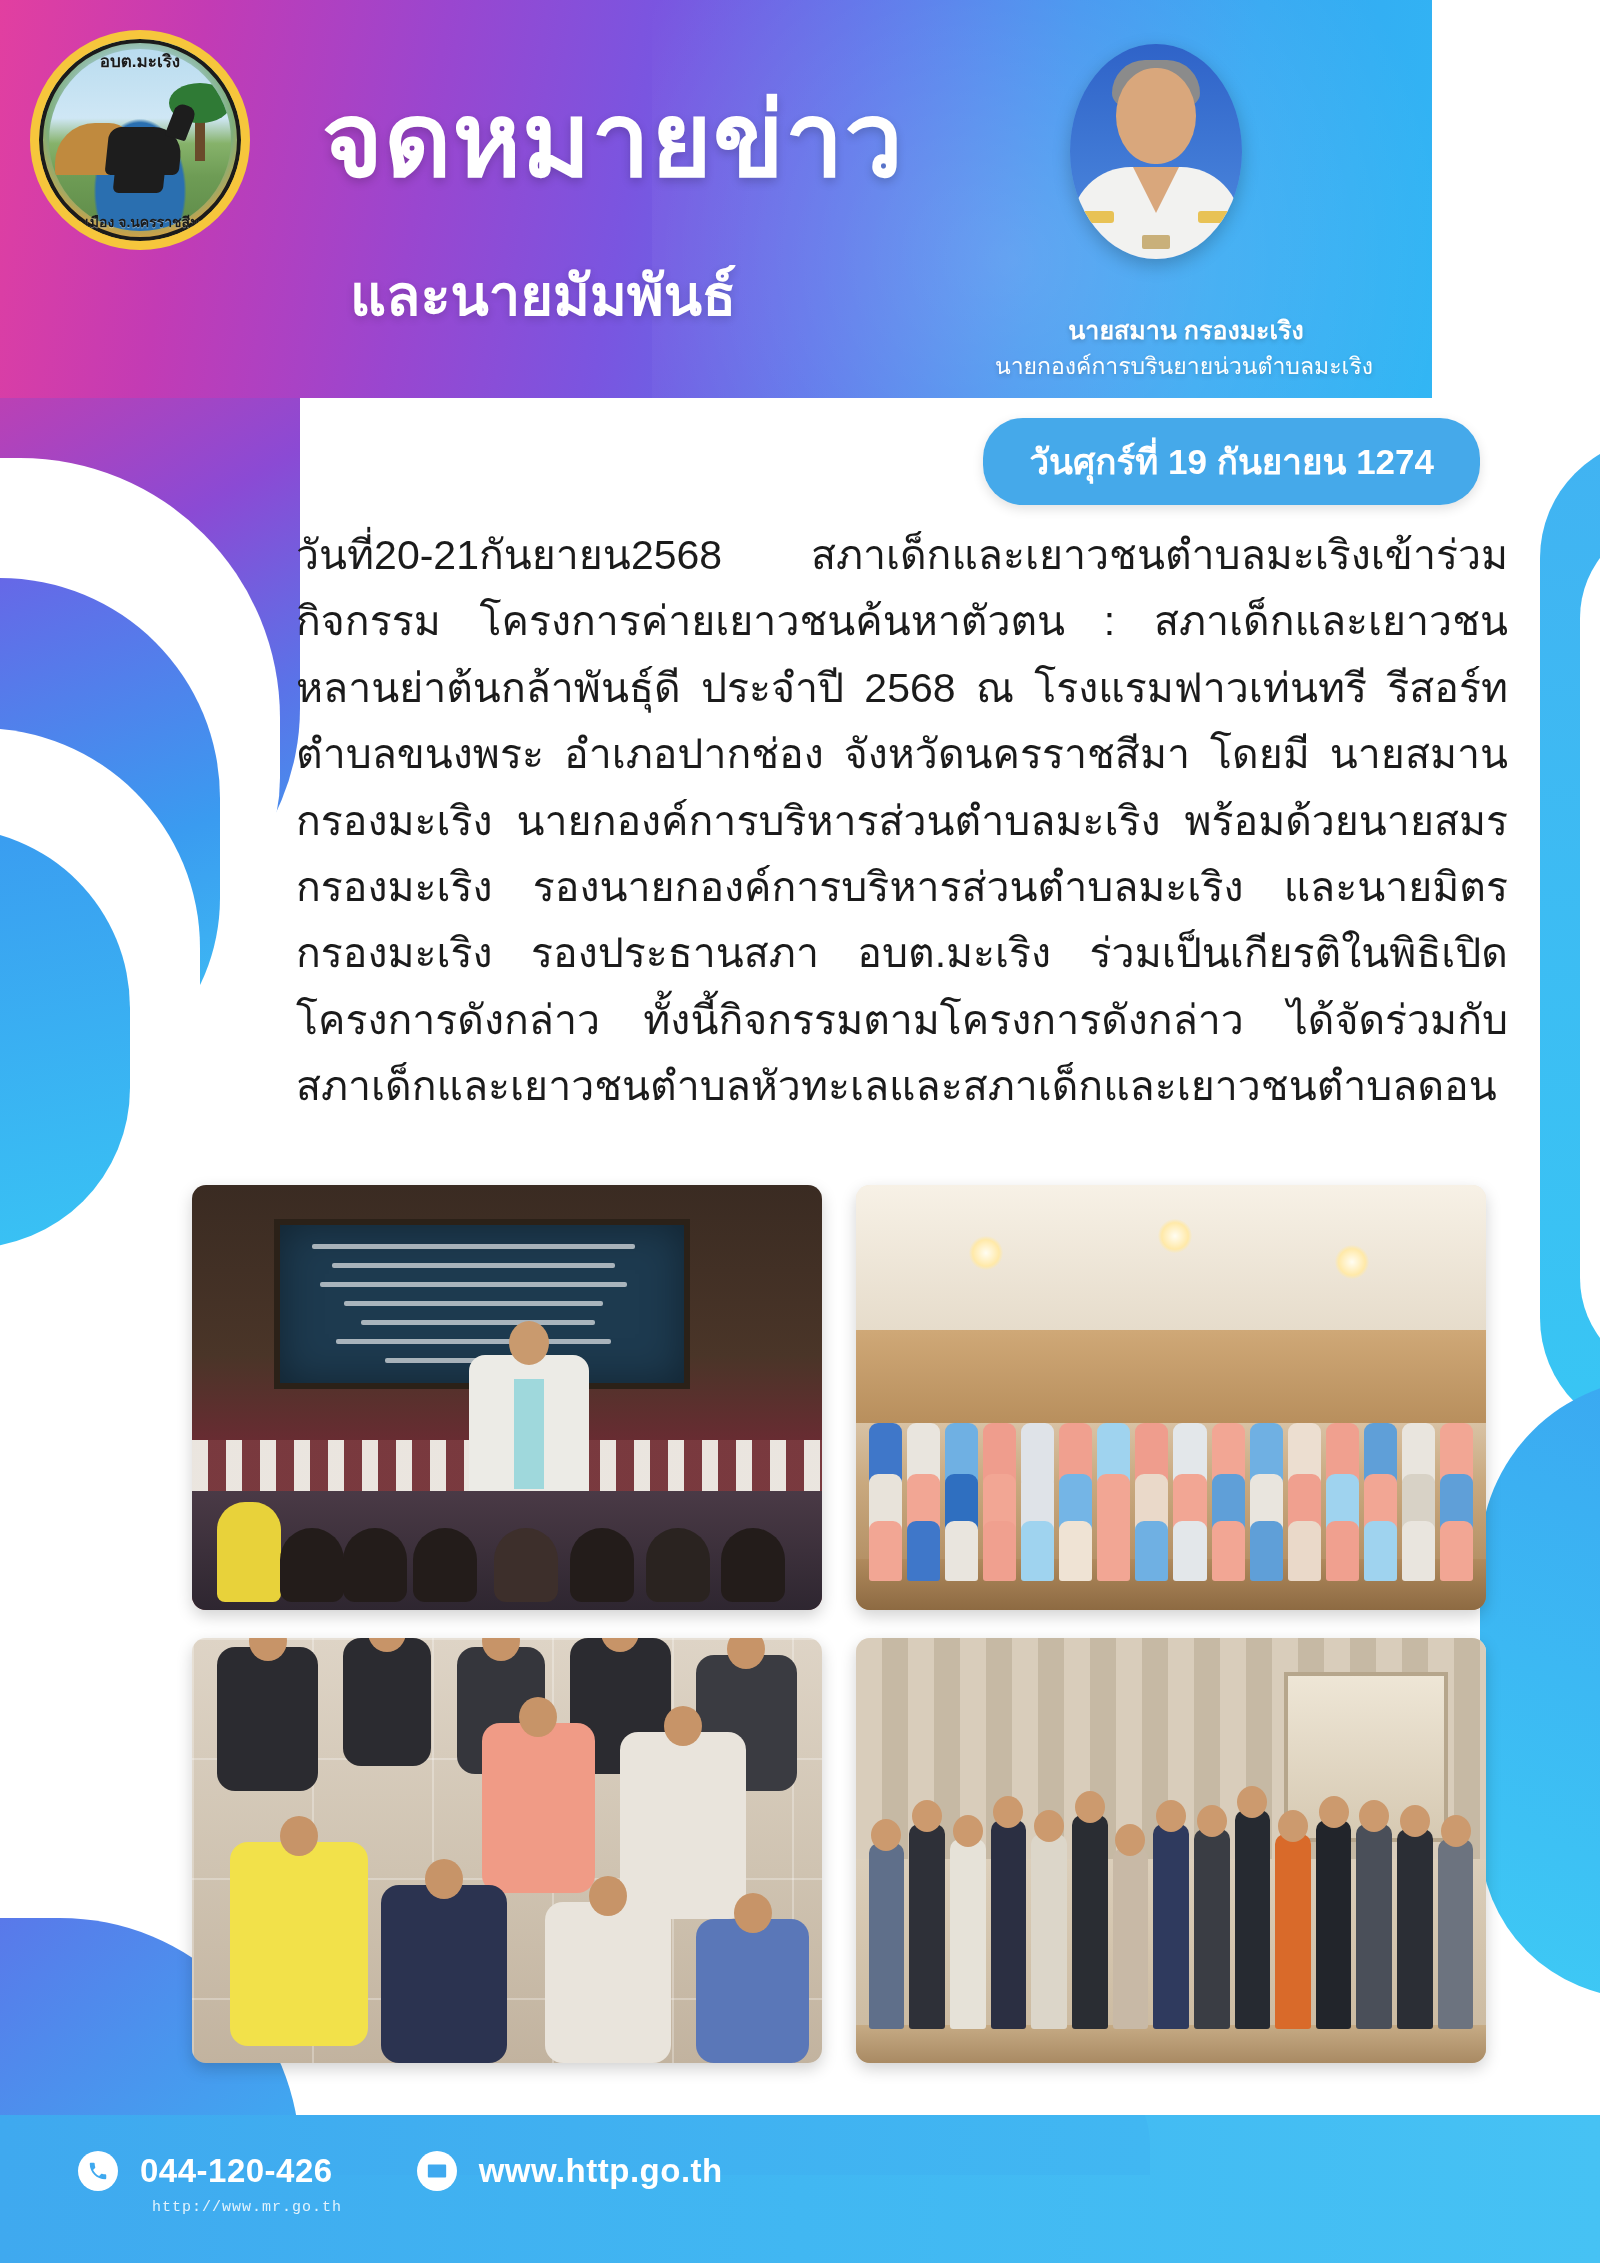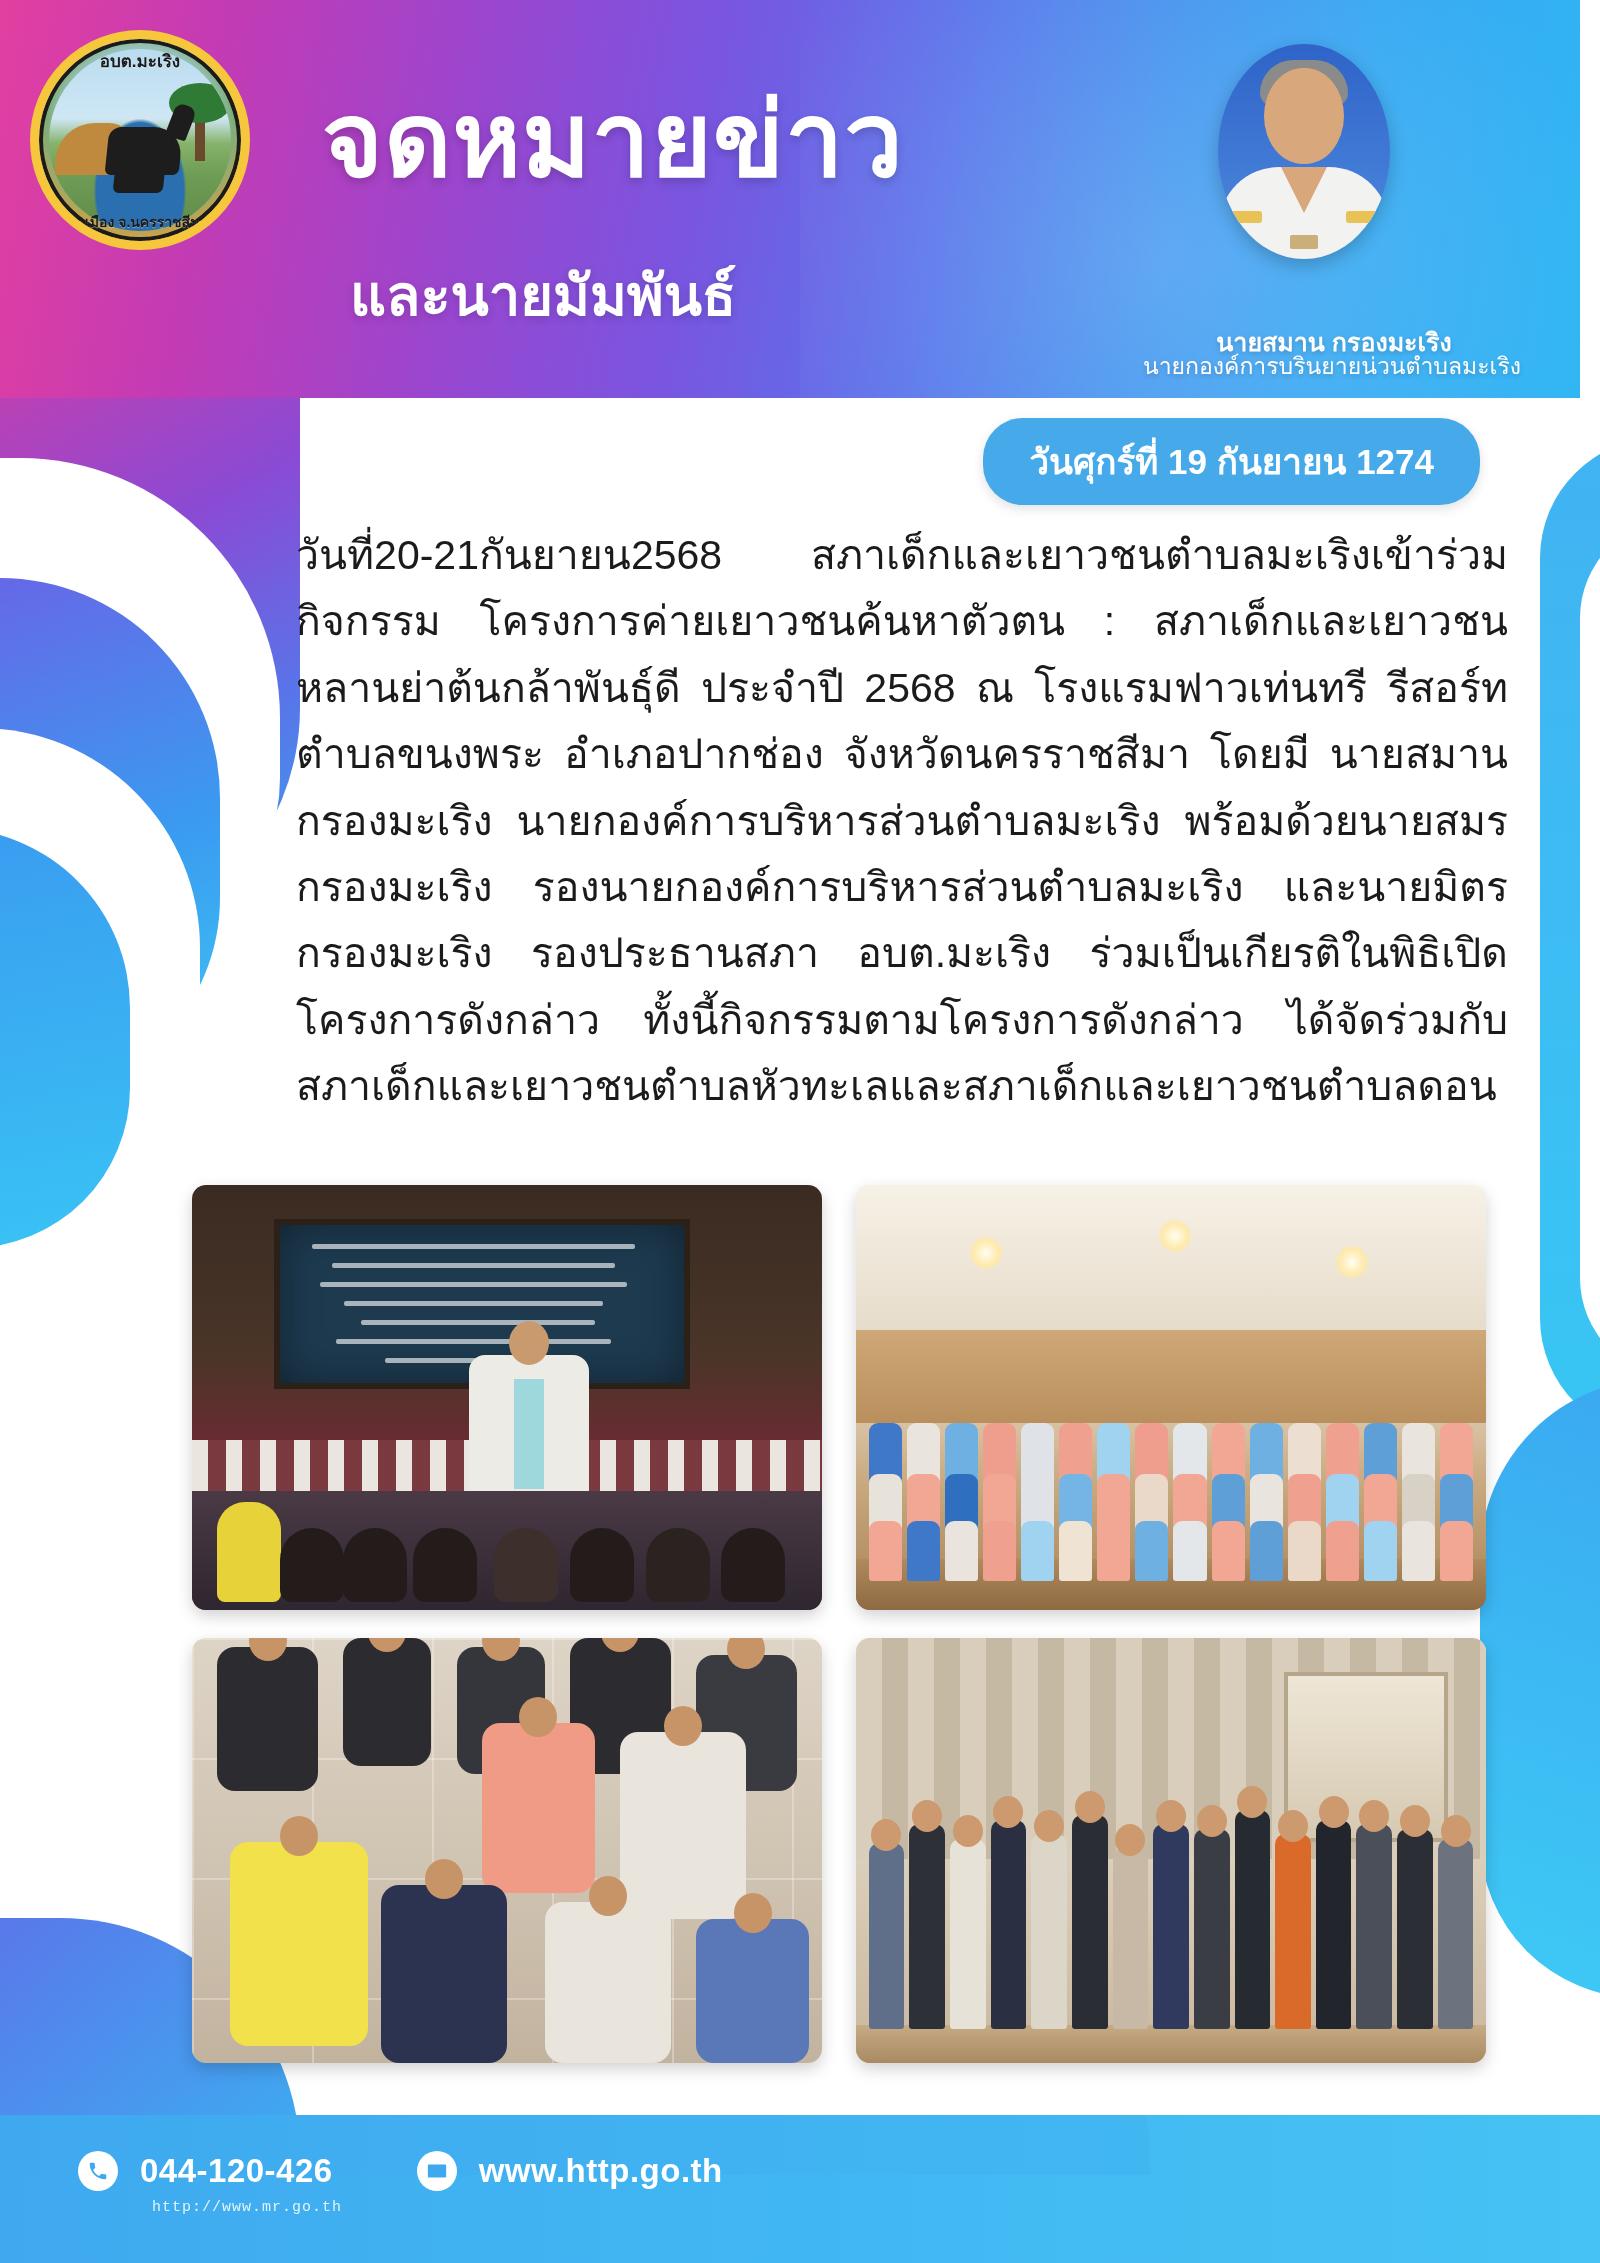--- a/index.html
+++ b/index.html
@@ -16,21 +16,21 @@
     width: 1600px;
     height: 2263px;
     overflow: hidden;
     background: #ffffff;
   }
 
   
   .header {
     position: absolute;
     left: 0; top: 0;
-    width: 1580px;
+    width: 1432px;
     height: 400px;
     background: linear-gradient(100deg,
         #e23fa0 0%,
         #c33bb4 14%,
         #9a46cf 30%,
         #7a55e0 44%,
         #5a72ea 58%,
         #3f93ef 72%,
         #35a8f2 84%,
         #31b6f4 100%);
@@ -210,21 +210,20 @@
 
   .officer-name {
     position: absolute;
     right: 26px; top: 310px;
     width: 440px;
     text-align: center;
     color: #ffffff;
     font-size: 25px;
     font-weight: bold;
     text-shadow: 0 2px 5px rgba(0,0,0,0.18);
-    margin-top: 12px;
   }
   .officer-role {
     position: absolute;
     right: 18px; top: 348px;
     width: 460px;
     text-align: center;
     color: #ffffff;
     font-size: 23px;
     text-shadow: 0 2px 5px rgba(0,0,0,0.18);
   }

